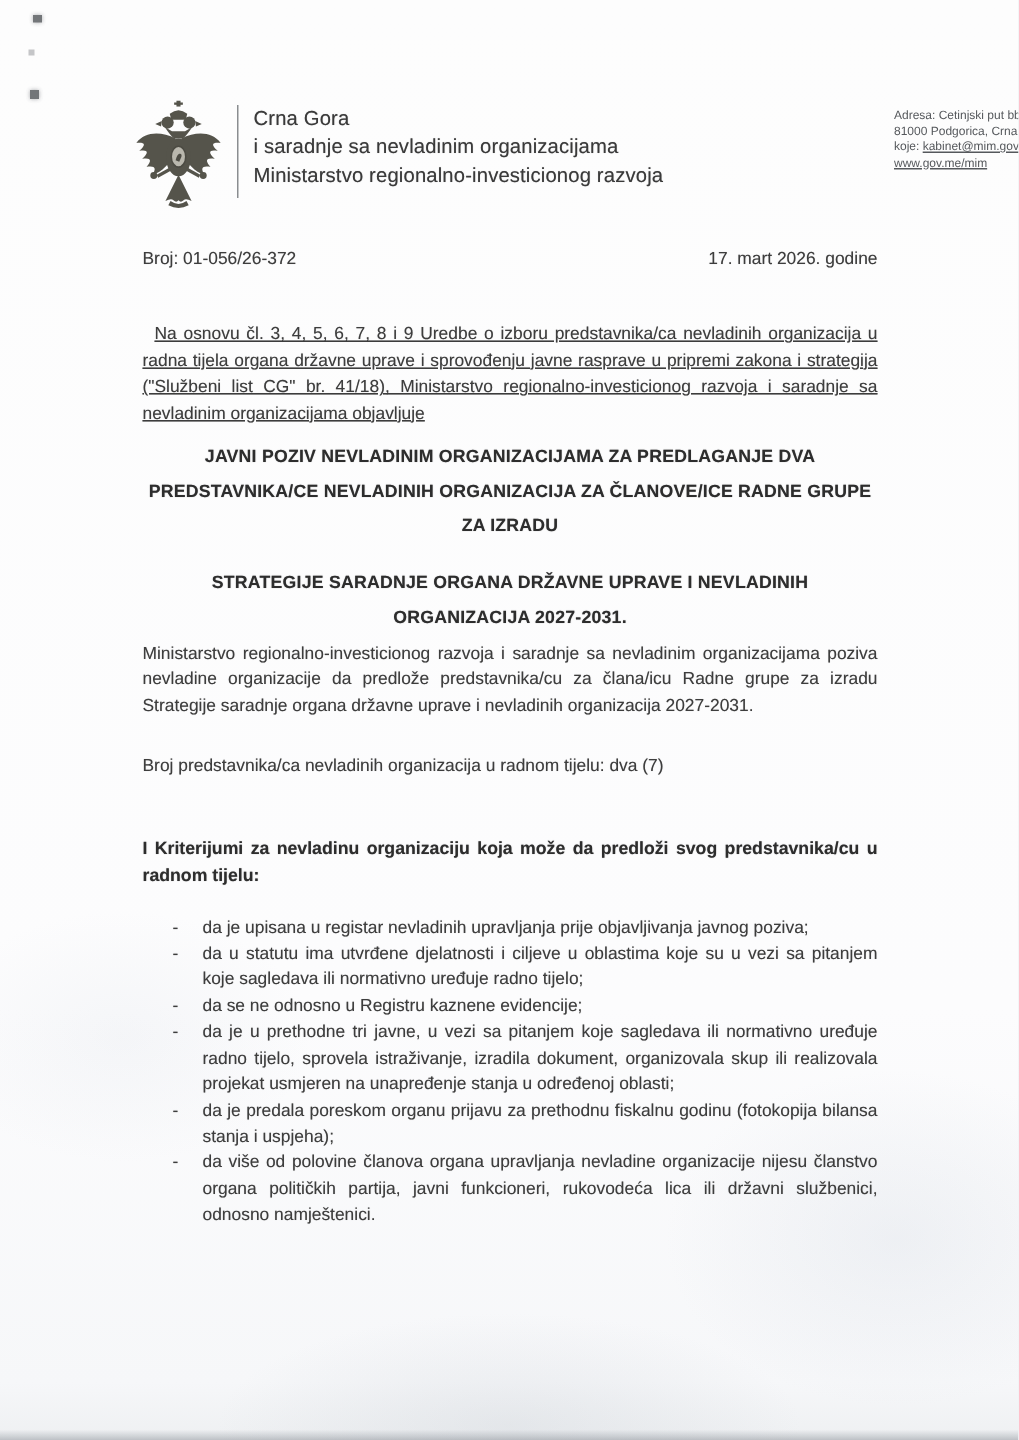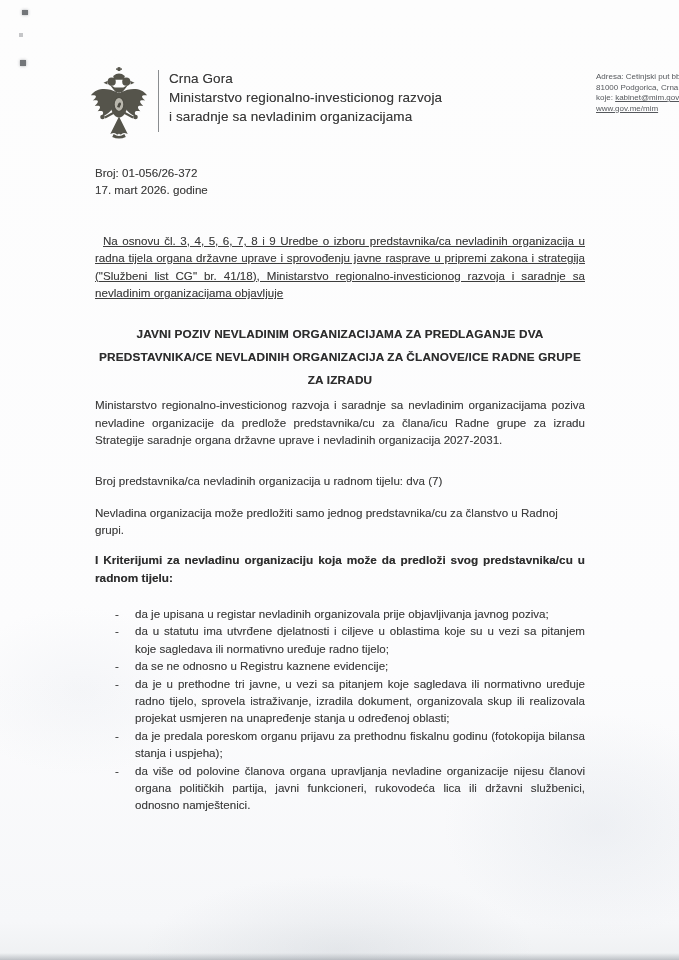--- a/index.html
+++ b/index.html
@@ -61,39 +61,39 @@
   }
   .address .link { text-decoration: underline; }
 
   
   .doc-body {
     position: absolute; left: 95px; top: 148px; width: 490px;
     font-size: 11.6px; line-height: 17.4px;
     color: #3d3d3d;
     text-shadow: 0 0 .5px rgba(80,80,80,.45);
   }
-  .ref-row { display: flex; justify-content: space-between; font-size: 11.6px; flex-direction: column; }
+  .ref-row { display: flex; justify-content: space-between; font-size: 11.6px; }
 
   p.justify { text-align: justify; }
   .intro { margin-top: 33px; text-indent: 8px; text-decoration: underline; }
 
   .title {
-    margin-top: 22px;
+    margin-top: 9px;
     font-weight: bold; color: #2d2d2d; text-align: center;
     font-size: 11.8px; line-height: 23px; letter-spacing: .15px;
     text-shadow: 0 0 .6px rgba(45,45,45,.5);
   }
   .title.second { margin-top: 15px; }
 
   .para1 { margin-top: 4px; }
   .para2 { margin-top: 23px; }
   .para3 { margin-top: 15px; }
 
   .criteria-heading {
-    margin-top: 12px;
+    margin-top: 36px;
     font-weight: bold; color: #2d2d2d; text-align: justify;
     font-size: 11.8px; line-height: 18px;
     text-shadow: 0 0 .6px rgba(45,45,45,.5);
   }
 
   ul.criteria { list-style: none; margin-top: 18px; padding-left: 20px; }
   ul.criteria li { display: flex; }
   ul.criteria .dash { flex: 0 0 20px; }
   ul.criteria .item-text { flex: 1 1 auto; text-align: justify; }
 </style>
@@ -138,68 +138,68 @@
             <path d="M26.5 70 q5.5 4 11 0 l1.5 3 q-7 3.5 -14 0 z"></path>
           </g>
 
           <ellipse cx="32" cy="39.5" rx="5" ry="7.2" fill="#b9b7ad" stroke="#4c4b43" stroke-width="1.1"></ellipse>
           <path d="M30 42 q1 -4 2.5 -4.5 q2 -0.5 1.5 2 l-1.5 3.5 z" fill="#4c4b43"></path>
         </svg>
       </div>
       <div class="header-divider"></div>
       <div class="ministry">
         <div>Crna Gora</div>
+        <div>i saradnje sa nevladinim organizacijama</div>
         <div>Ministarstvo regionalno-investicionog razvoja</div>
-        <div>i saradnje sa nevladinim organizacijama</div>
       </div>
       <div class="address">
         <div>Adresa: Cetinjski put bb</div>
         <div>81000 Podgorica, Crna Gora</div>
         <div><span>koje: </span><span class="link">kabinet@mim.gov.me</span></div>
         <div class="link">www.gov.me/mim</div>
       </div>
     </div>
 
     <div class="doc-body">
       <div class="ref-row">
         <span>Broj: 01-056/26-372</span>
         <span>17. mart 2026. godine</span>
       </div>
 
       <p class="justify intro">Na osnovu čl. 3, 4, 5, 6, 7, 8 i 9 Uredbe o izboru predstavnika/ca nevladinih organizacija u radna tijela organa državne uprave i sprovođenju javne rasprave u pripremi zakona i strategija ("Službeni list CG" br. 41/18), Ministarstvo regionalno-investicionog razvoja i saradnje sa nevladinim organizacijama objavljuje</p>
 
       <p class="title">JAVNI POZIV NEVLADINIM ORGANIZACIJAMA ZA PREDLAGANJE DVA PREDSTAVNIKA/CE NEVLADINIH ORGANIZACIJA ZA ČLANOVE/ICE RADNE GRUPE ZA IZRADU</p>
+      <p class="title second">STRATEGIJE SARADNJE ORGANA DRŽAVNE UPRAVE I NEVLADINIH ORGANIZACIJA 2027-2031.</p>
 
       <p class="justify para1">Ministarstvo regionalno-investicionog razvoja i saradnje sa nevladinim organizacijama poziva nevladine organizacije da predlože predstavnika/cu za člana/icu Radne grupe za izradu Strategije saradnje organa državne uprave i nevladinih organizacija 2027-2031.</p>
       <p class="para2">Broj predstavnika/ca nevladinih organizacija u radnom tijelu: dva (7)</p>
-      <p class="para3">Nevladina organizacija može predložiti samo jednog predstavnika/cu za članstvo u Radnoj grupi.</p>
 
       <p class="criteria-heading">I Kriterijumi za nevladinu organizaciju koja može da predloži svog predstavnika/cu u radnom tijelu:</p>
 
       <ul class="criteria">
         <li>
             <span class="dash">-</span>
-            <span class="item-text">da je upisana u registar nevladinih organizovala prije objavljivanja javnog poziva;</span>
+            <span class="item-text">da je upisana u registar nevladinih upravljanja prije objavljivanja javnog poziva;</span>
           </li>
         <li>
             <span class="dash">-</span>
             <span class="item-text">da u statutu ima utvrđene djelatnosti i ciljeve u oblastima koje su u vezi sa pitanjem koje sagledava ili normativno uređuje radno tijelo;</span>
           </li>
         <li>
             <span class="dash">-</span>
             <span class="item-text">da se ne odnosno u Registru kaznene evidencije;</span>
           </li>
         <li>
             <span class="dash">-</span>
             <span class="item-text">da je u prethodne tri javne, u vezi sa pitanjem koje sagledava ili normativno uređuje radno tijelo, sprovela istraživanje, izradila dokument, organizovala skup ili realizovala projekat usmjeren na unapređenje stanja u određenoj oblasti;</span>
           </li>
         <li>
             <span class="dash">-</span>
             <span class="item-text">da je predala poreskom organu prijavu za prethodnu fiskalnu godinu (fotokopija bilansa stanja i uspjeha);</span>
           </li>
         <li>
             <span class="dash">-</span>
-            <span class="item-text">da više od polovine članova organa upravljanja nevladine organizacije nijesu članovi organa političkih partija, javni funkcioneri, rukovodeća lica ili državni službenici, odnosno namještenici.</span>
+            <span class="item-text">da više od polovine članova organa upravljanja nevladine organizacije nijesu članstvo organa političkih partija, javni funkcioneri, rukovodeća lica ili državni službenici, odnosno namještenici.</span>
           </li>
       </ul>
     </div>
   </div>
 </div>
 
 </body></html>

